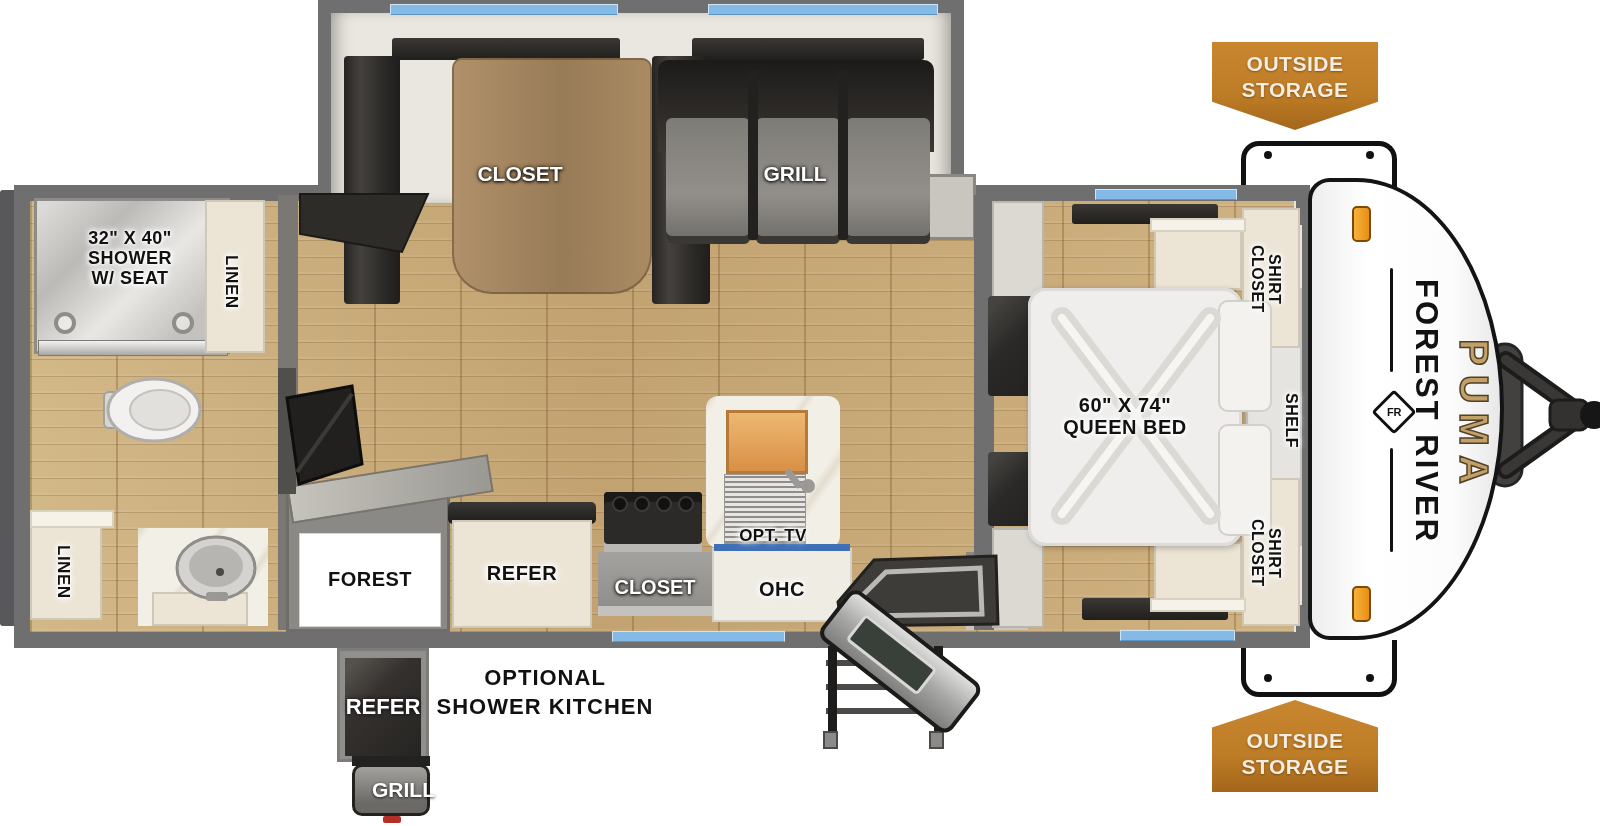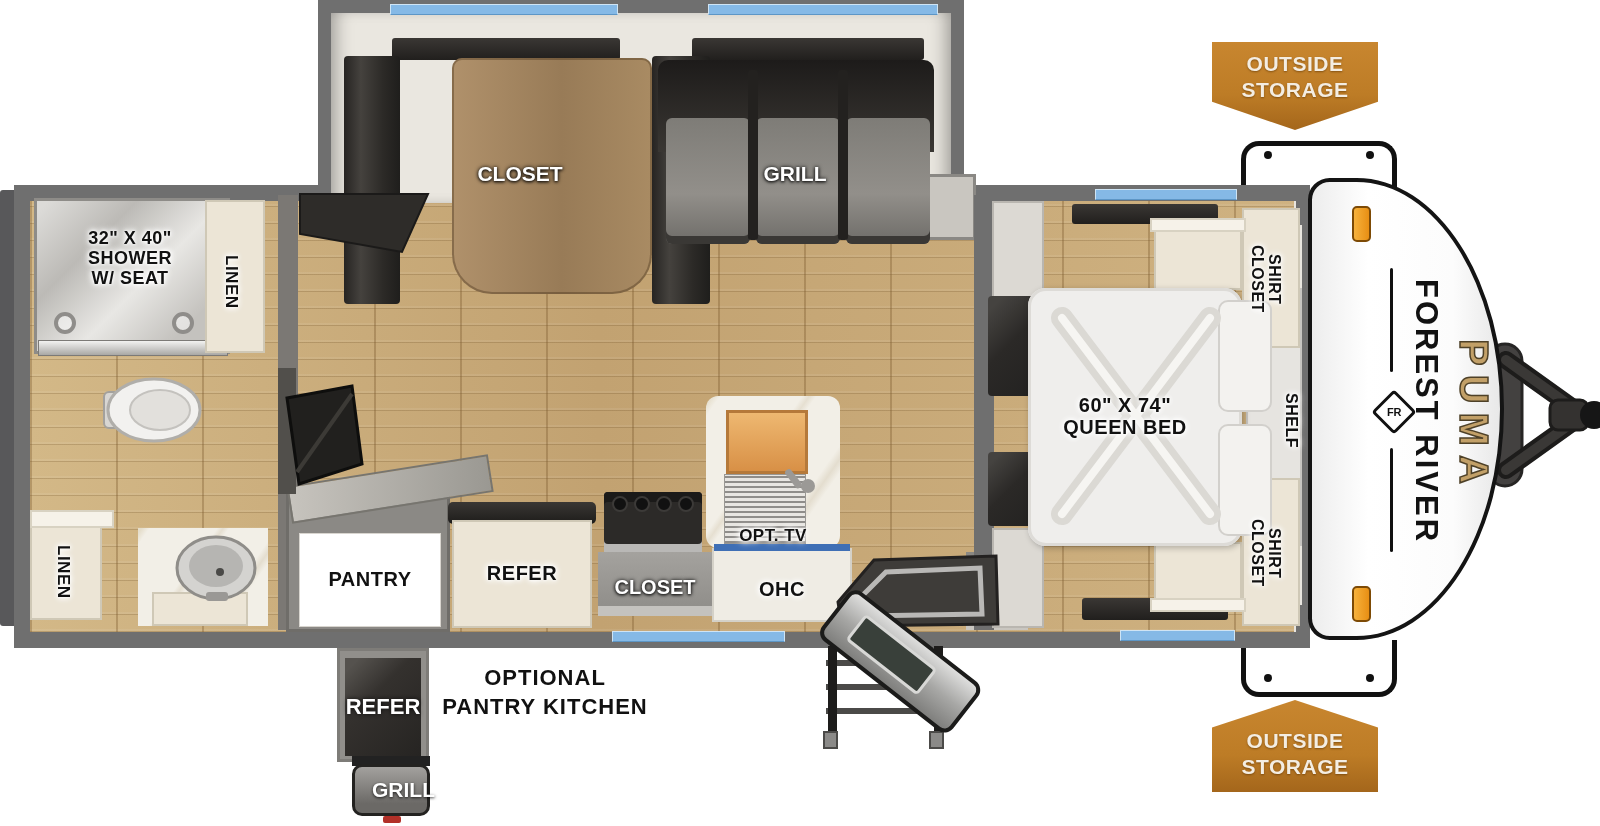--- a/index.html
+++ b/index.html
@@ -259,30 +259,30 @@
 STORAGE</div>
 <div class="abs badge badge-up" style="left:1212px;top:700px;width:166px;height:92px;">OUTSIDE
 STORAGE</div>
 
 <div class="abs omk-bg" style="left:337px;top:648px;width:92px;height:114px;"></div>
 <div class="abs omk-refer" style="left:345px;top:658px;width:76px;height:98px;">REFER</div>
 <div class="abs" style="left:352px;top:756px;width:78px;height:10px;background:#222;z-index:7;"></div>
 <div class="abs omk-grill" style="left:352px;top:764px;width:78px;height:52px;padding-left:25px;">GRILL</div>
 <div class="abs" style="left:383px;top:816px;width:18px;height:7px;background:#b23028;border-radius:2px;z-index:8;"></div>
 <div class="abs" style="left:432px;top:664px;width:226px;height:58px;z-index:7;font-weight:bold;font-size:22px;color:#111;text-align:center;line-height:1.3;white-space:pre-line;letter-spacing:1px;">OPTIONAL
-PANTRY KITCHEN</div>
+SHOWER KITCHEN</div>
 
 <div class="abs lbl" style="left:50px;top:228px;width:160px;font-size:18px;">32" X 40"
 SHOWER
 W/ SEAT</div>
 <div class="abs lbl vert" style="left:222px;top:232px;height:100px;font-size:17px;">LINEN</div>
 <div class="abs lbl vert" style="left:54px;top:528px;height:88px;font-size:17px;">LINEN</div>
 <div class="abs lbl-white" style="left:440px;top:162px;width:160px;font-size:21px;">CLOSET</div>
 <div class="abs lbl-white" style="left:745px;top:162px;width:100px;font-size:21px;">GRILL</div>
-<div class="abs lbl" style="left:300px;top:568px;width:140px;font-size:20px;text-shadow:none;">PANTRY</div>
+<div class="abs lbl" style="left:300px;top:568px;width:140px;font-size:20px;text-shadow:none;">FOREST</div>
 <div class="abs lbl" style="left:452px;top:562px;width:140px;font-size:20px;">REFER</div>
 <div class="abs lbl-white" style="left:598px;top:576px;width:114px;font-size:20px;">CLOSET</div>
 <div class="abs lbl" style="left:712px;top:578px;width:140px;font-size:20px;">OHC</div>
 <div class="abs lbl" style="left:706px;top:526px;width:134px;font-size:17px;">OPT. TV</div>
 <div class="abs lbl" style="left:1040px;top:394px;width:170px;font-size:20px;">60" X 74"
 QUEEN BED</div>
 <div class="abs lbl vert" style="left:1248px;top:214px;height:130px;font-size:16px;">SHIRT
 CLOSET</div>
 <div class="abs lbl vert" style="left:1282px;top:372px;height:96px;font-size:16px;">SHELF</div>
 <div class="abs lbl vert" style="left:1248px;top:488px;height:130px;font-size:16px;">SHIRT

